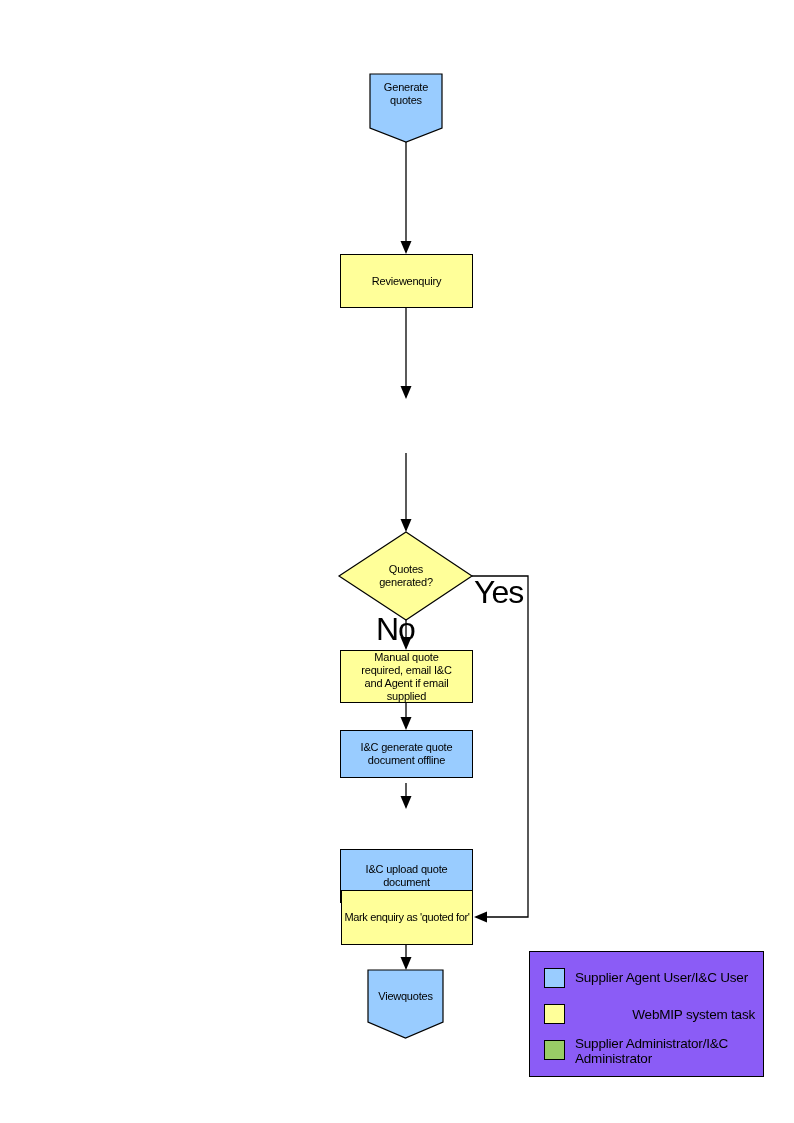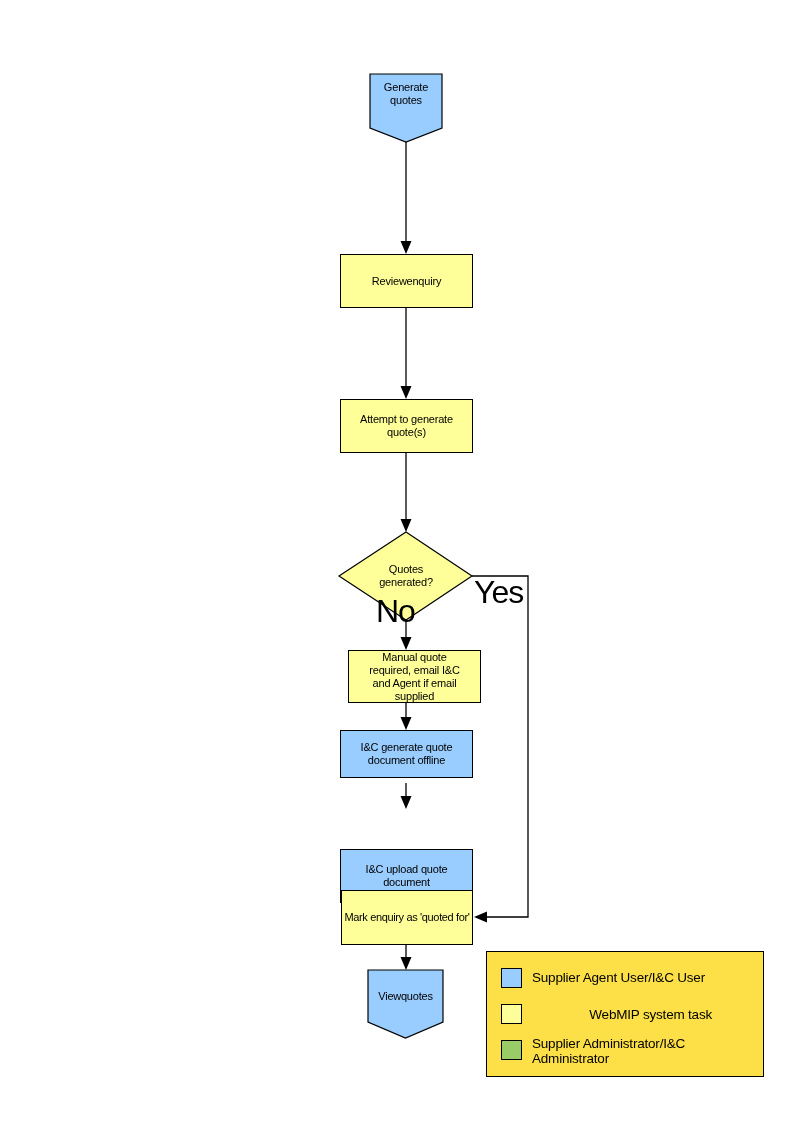--- a/index.html
+++ b/index.html
@@ -20,22 +20,22 @@
     position:absolute;display:flex;align-items:center;justify-content:center;
     text-align:center;font-size:11px;line-height:13px;letter-spacing:-0.2px;
   }
   .tight{word-spacing:-3px;}
   .nowrap{white-space:nowrap;padding:0;}
   .branch-label{
     position:absolute;font-size:32px;line-height:27px;letter-spacing:-1px;
     font-family:"Liberation Sans","DejaVu Sans",sans-serif;
   }
   #legend{
-    position:absolute;left:486px;top:951px;width:278px;height:126px;
-    border:1px solid #000;box-sizing:border-box;background:#fde047;
+    position:absolute;left:529px;top:951px;width:235px;height:126px;
+    border:1px solid #000;box-sizing:border-box;background:#8b5cf6;
   }
   .legend-swatch{
     position:absolute;left:14px;width:21px;height:20px;
     border:1px solid #000;box-sizing:border-box;
   }
   .legend-label{
     position:absolute;left:45px;width:180px;font-size:13.5px;line-height:15px;
     letter-spacing:-0.2px;
   }
 </style>
@@ -77,28 +77,27 @@
       <polygon points="487,911.5 487,922.5 474,917"></polygon>
     </g>
   </svg>
 
   <div class="shape-label" style="left:372px;top:70px;width:68px;height:48px;">Generate quotes</div>
   <div class="shape-label tight" style="left:368px;top:972px;width:75px;height:48px;">View quotes</div>
 
   <div class="shape-label" style="left:366px;top:550px;width:80px;height:52px;">Quotes generated?</div>
 
   <div class="node yellow tight" style="left:340px;top:254px;width:133px;height:54px;">Review enquiry</div>
-  <div class="node yellow" style="left:340px;top:399px;width:133px;height:54px;">Attempt to generate quote(s)</div>
-  <div class="node yellow" style="left:340px;top:650px;width:133px;height:53px;margin-left:8px;">Manual quote required, email I&amp;C and Agent if email supplied</div>
+  <div class="node yellow" style="left:340px;top:650px;width:133px;height:53px;">Manual quote required, email I&amp;C and Agent if email supplied</div>
   <div class="node blue" style="left:340px;top:730px;width:133px;height:48px;">I&amp;C generate quote document offline</div>
   <div class="node blue" style="left:340px;top:809px;width:133px;height:54px;margin-top:40px;">I&amp;C upload quote document</div>
   <div class="node yellow nowrap" style="left:341px;top:890px;width:132px;height:55px;letter-spacing:-0.35px;">Mark enquiry as 'quoted for'</div>
 
   <div class="branch-label" style="left:474px;top:579px;">Yes</div>
-  <div class="branch-label" style="left:376px;top:598px;">No</div>
+  <div class="branch-label" style="left:376px;top:616px;">No</div>
 
   <div id="legend">
     <div class="legend-swatch" style="top: 16px; background: rgb(153, 204, 255);"></div>
     <div class="legend-label" style="top:18px;">Supplier Agent User/I&amp;C User</div>
 
     <div class="legend-swatch" style="top: 52px; background: rgb(255, 255, 153);"></div>
     <div class="legend-label" style="top:55px;text-align:right;">WebMIP system task</div>
 
     <div class="legend-swatch" style="top: 88px; background: rgb(153, 204, 102);"></div>
     <div class="legend-label" style="top:84px;">Supplier Administrator/I&amp;C Administrator</div>

